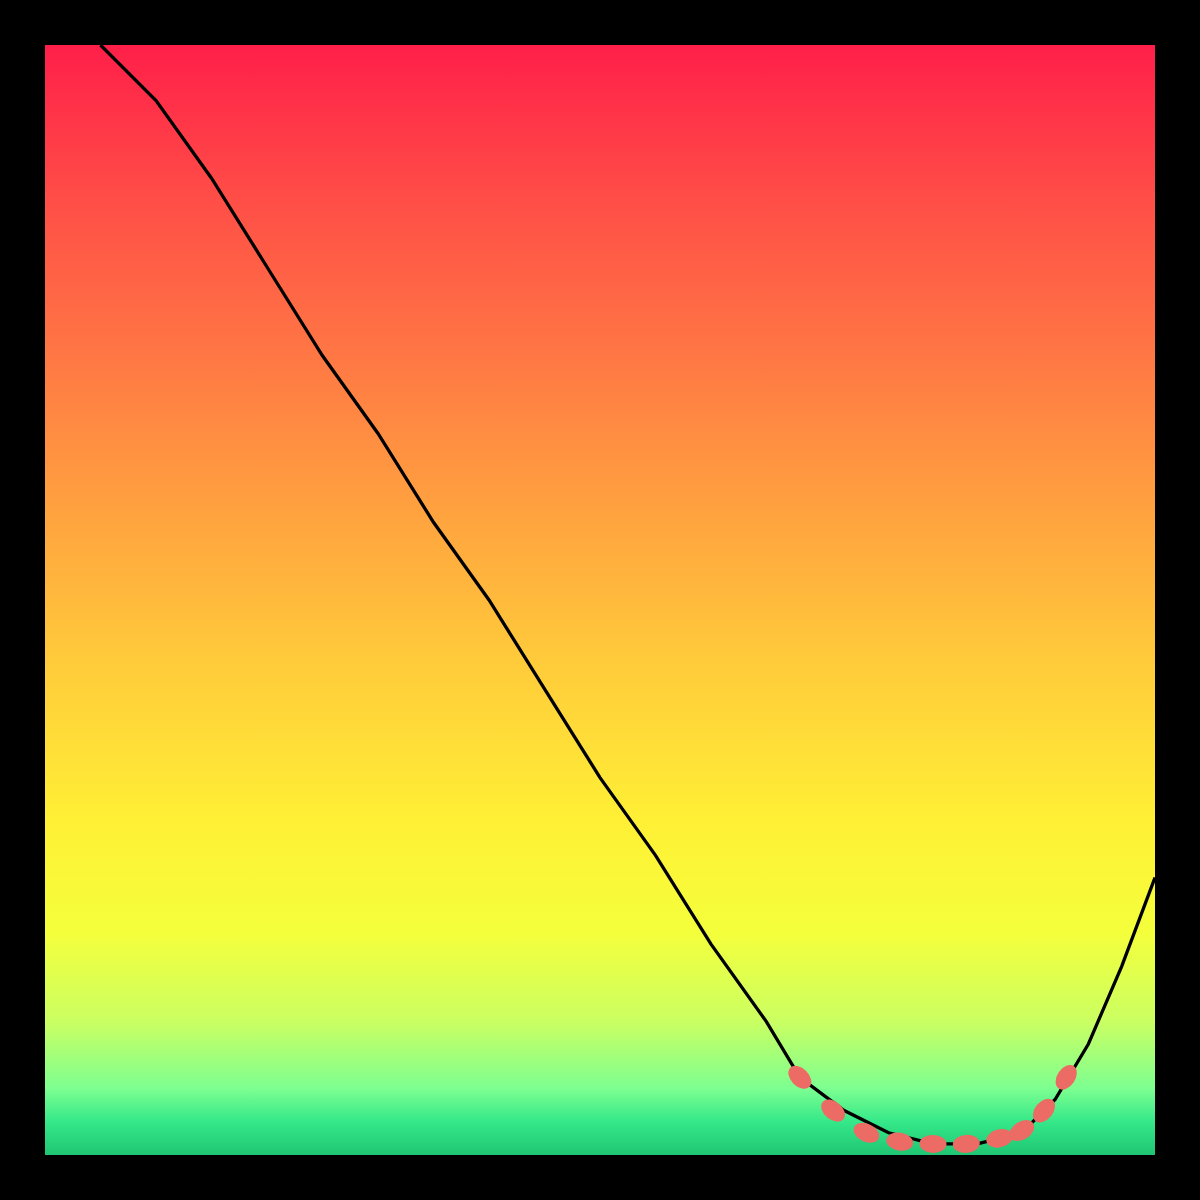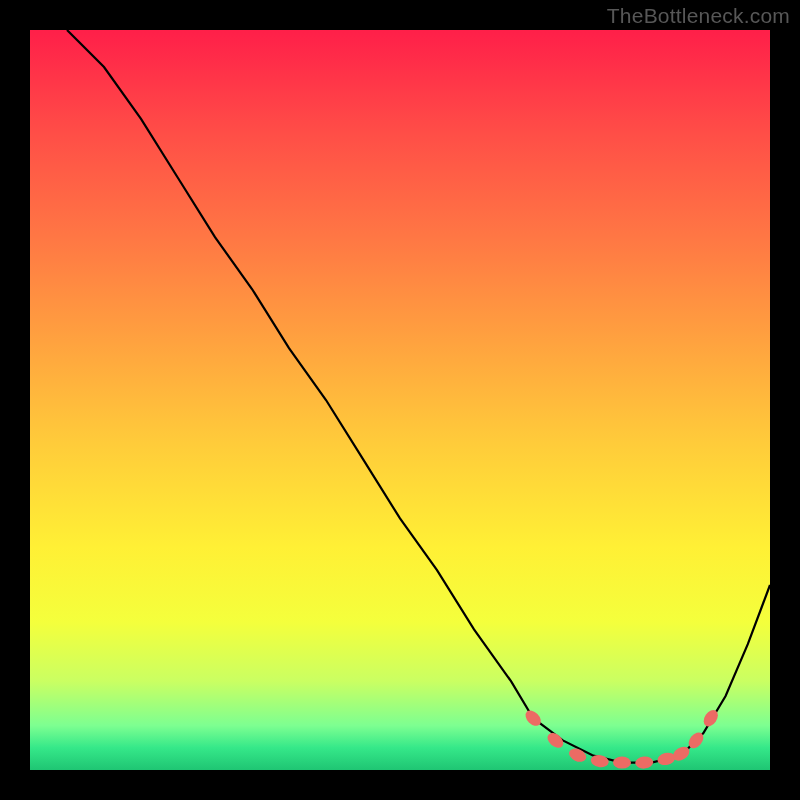--- a/index.html
+++ b/index.html
@@ -58,21 +58,20 @@
   .bead {
     fill: #ec6b64;
     stroke: none;
   }
 </style>
 </head>
 <body>
 
 <div class="frame">
 
-  <div class="watermark">TheBottleneck.com</div>
 
   <div class="plot">
     <svg class="curve" viewBox="0 0 740 740" preserveAspectRatio="none">
       <path d="M37.0 0.0 L74.0 37.0 L111.0 88.8 L148.0 148.0 L185.0 207.2 L222.0 259.0 L259.0 318.2 L296.0 370.0 L333.0 429.2 L370.0 488.4 L407.0 540.2 L444.0 599.4 L481.0 651.2 L503.2 688.2 L532.8 710.4 L562.4 725.2 L592.0 732.6 L621.6 732.6 L651.2 725.2 L673.4 703.0 L695.6 666.0 L717.8 614.2 L740.0 555.0 " fill="none" stroke="#000000" stroke-width="2.2" id="curve-path"></path>
       <g id="beads">
           <ellipse cx="503.2" cy="688.2" rx="9" ry="6" class="bead" transform="rotate(45.0 503.2 688.2)"></ellipse>
           <ellipse cx="525.4" cy="710.4" rx="9" ry="6" class="bead" transform="rotate(39.8 525.4 710.4)"></ellipse>
           <ellipse cx="547.6" cy="725.2" rx="9" ry="6" class="bead" transform="rotate(25.0 547.6 725.2)"></ellipse>
           <ellipse cx="569.8" cy="731.1" rx="9" ry="6" class="bead" transform="rotate(9.5 569.8 731.1)"></ellipse>
           <ellipse cx="592.0" cy="732.6" rx="9" ry="6" class="bead" transform="rotate(1.9 592.0 732.6)"></ellipse>

